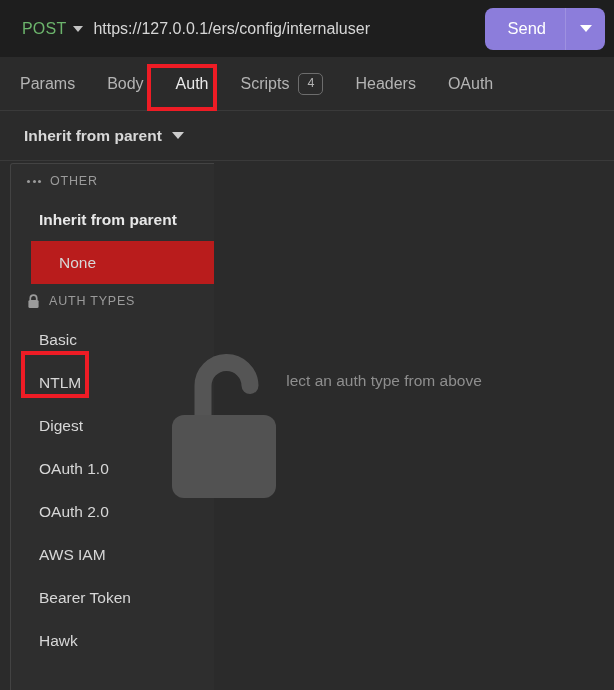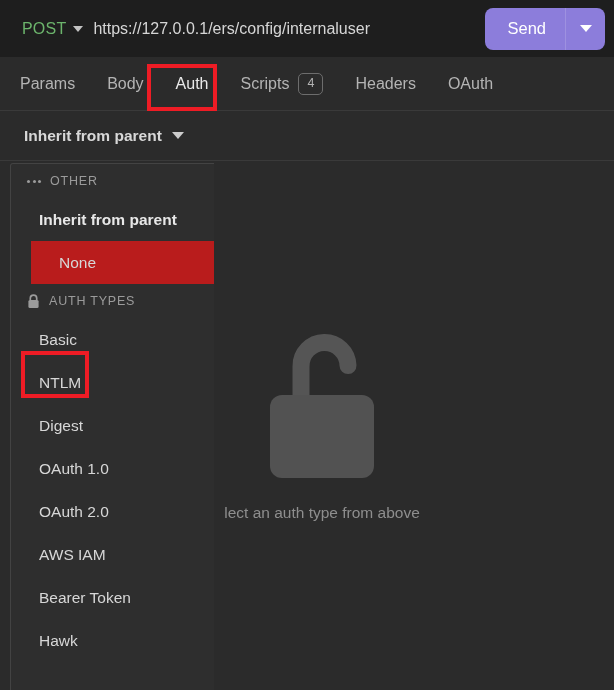--- a/index.html
+++ b/index.html
@@ -216,22 +216,21 @@
     background: #2b2b2b;
     display: flex;
     flex-direction: column;
     align-items: center;
     justify-content: center;
   }
   .pane-inner {
     position: relative;
     left: -92px;
     display: flex;
-    flex-direction: column;
-    align-items: center;
+    flex-direction: row;
   }
   .empty-caption {
     margin-top: 22px;
     color: #8e8e8e;
     font-size: 15.5px;
     white-space: nowrap;
   }
 
   
   .annot {

